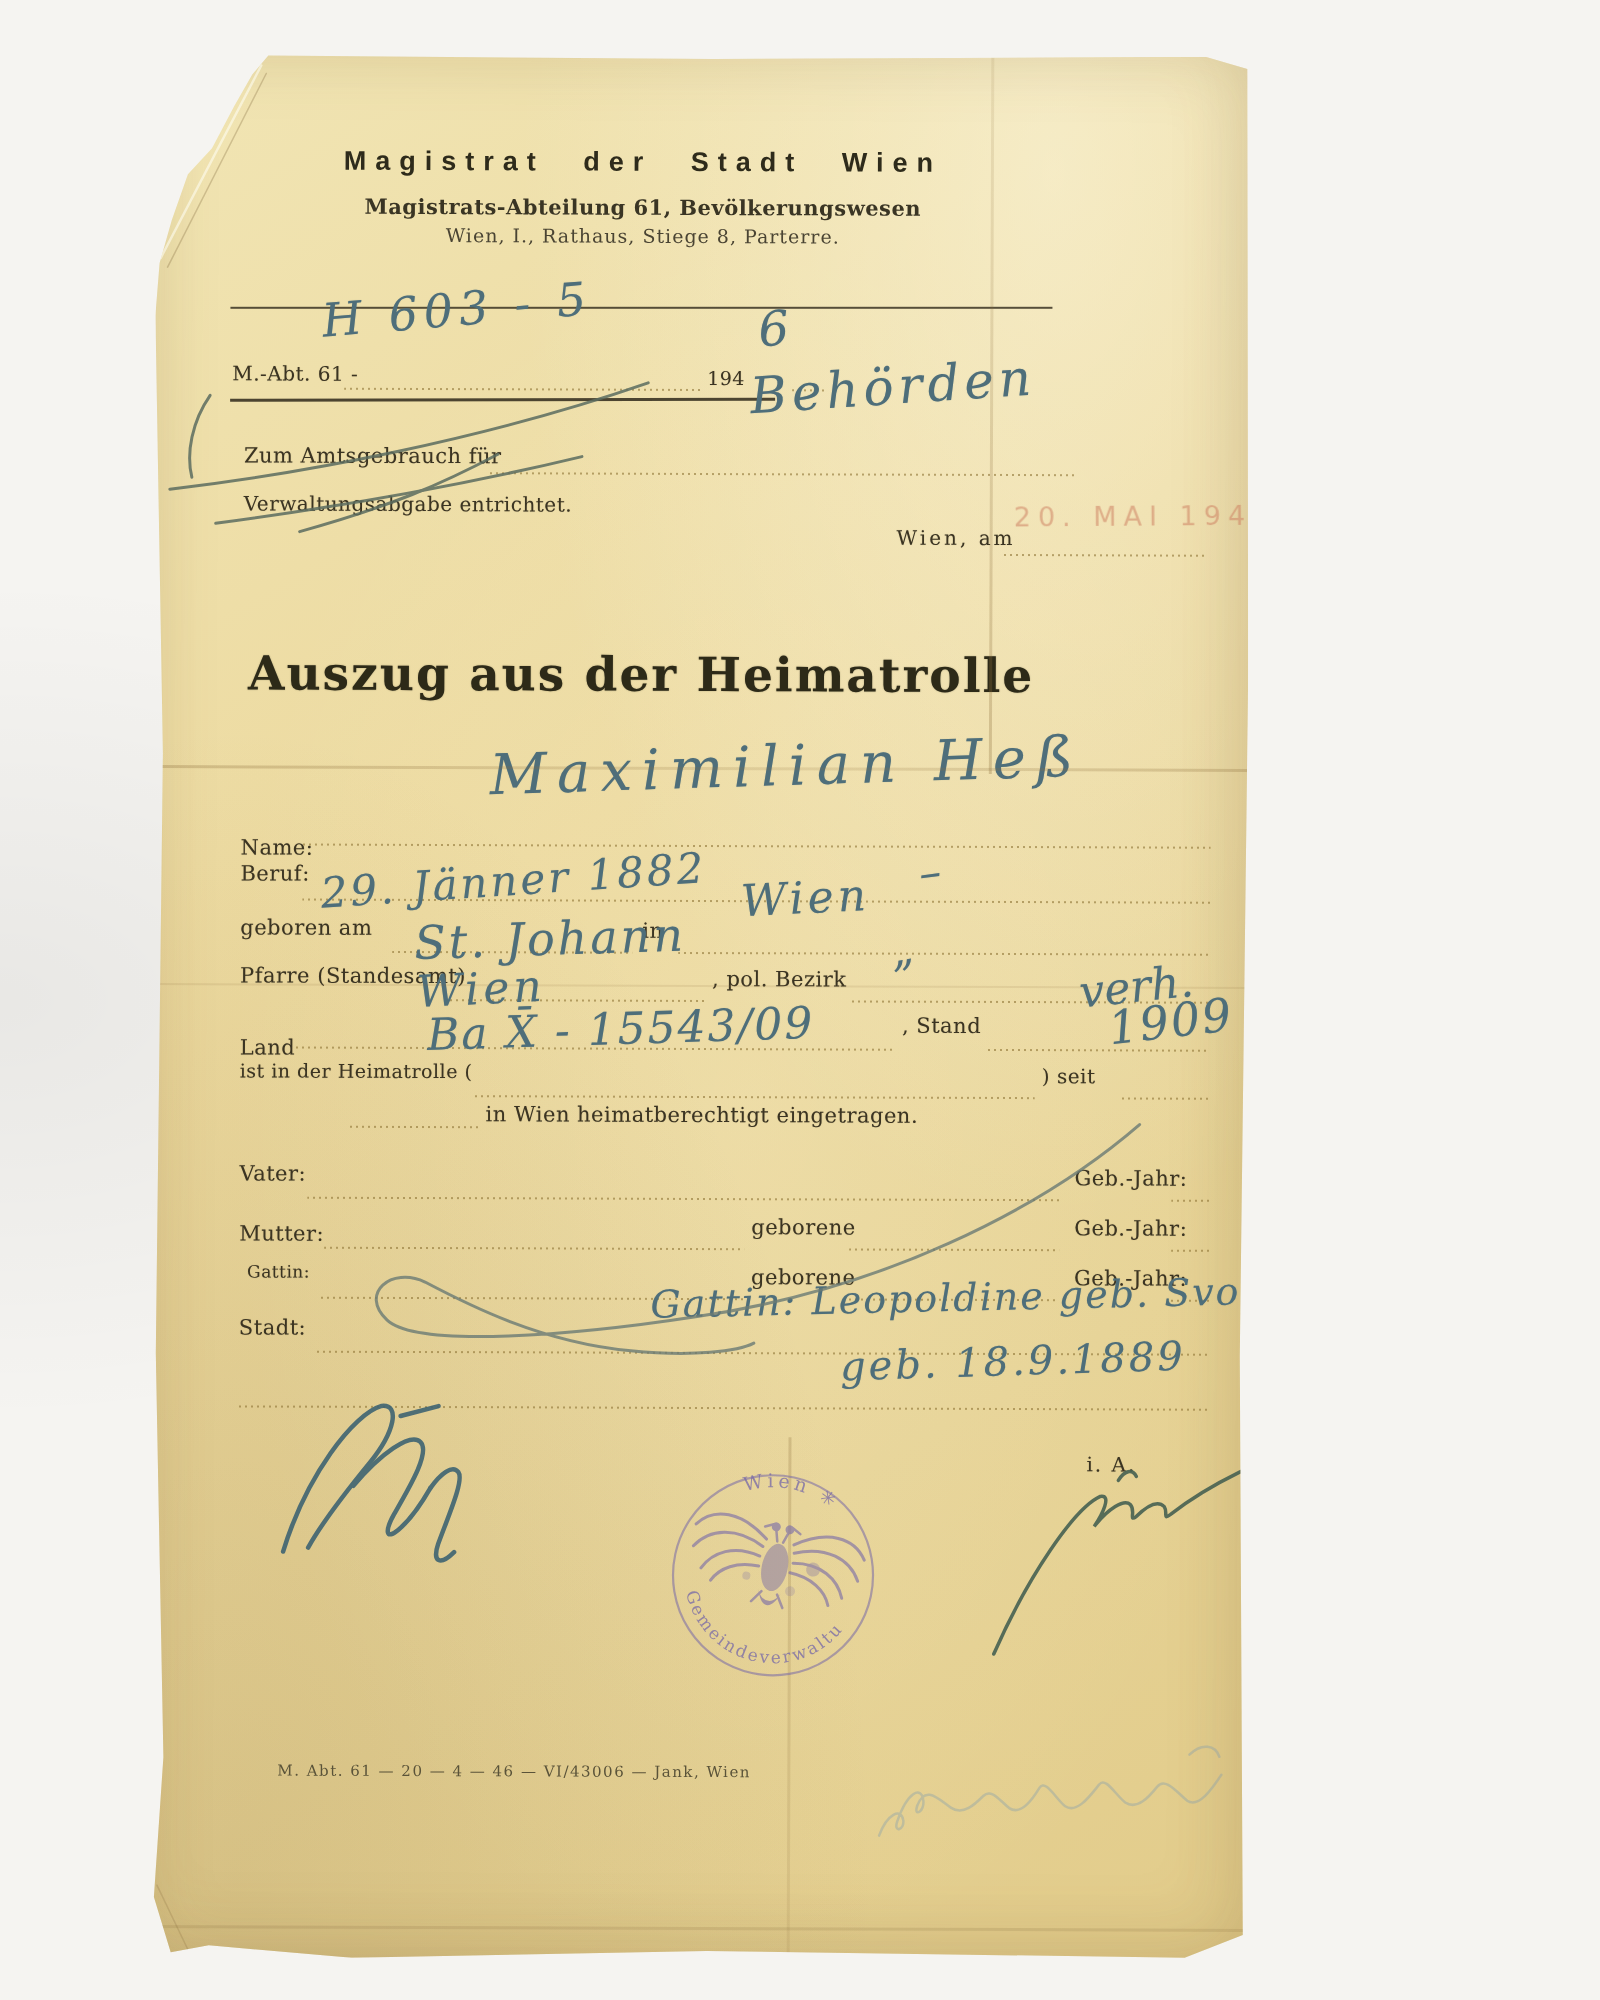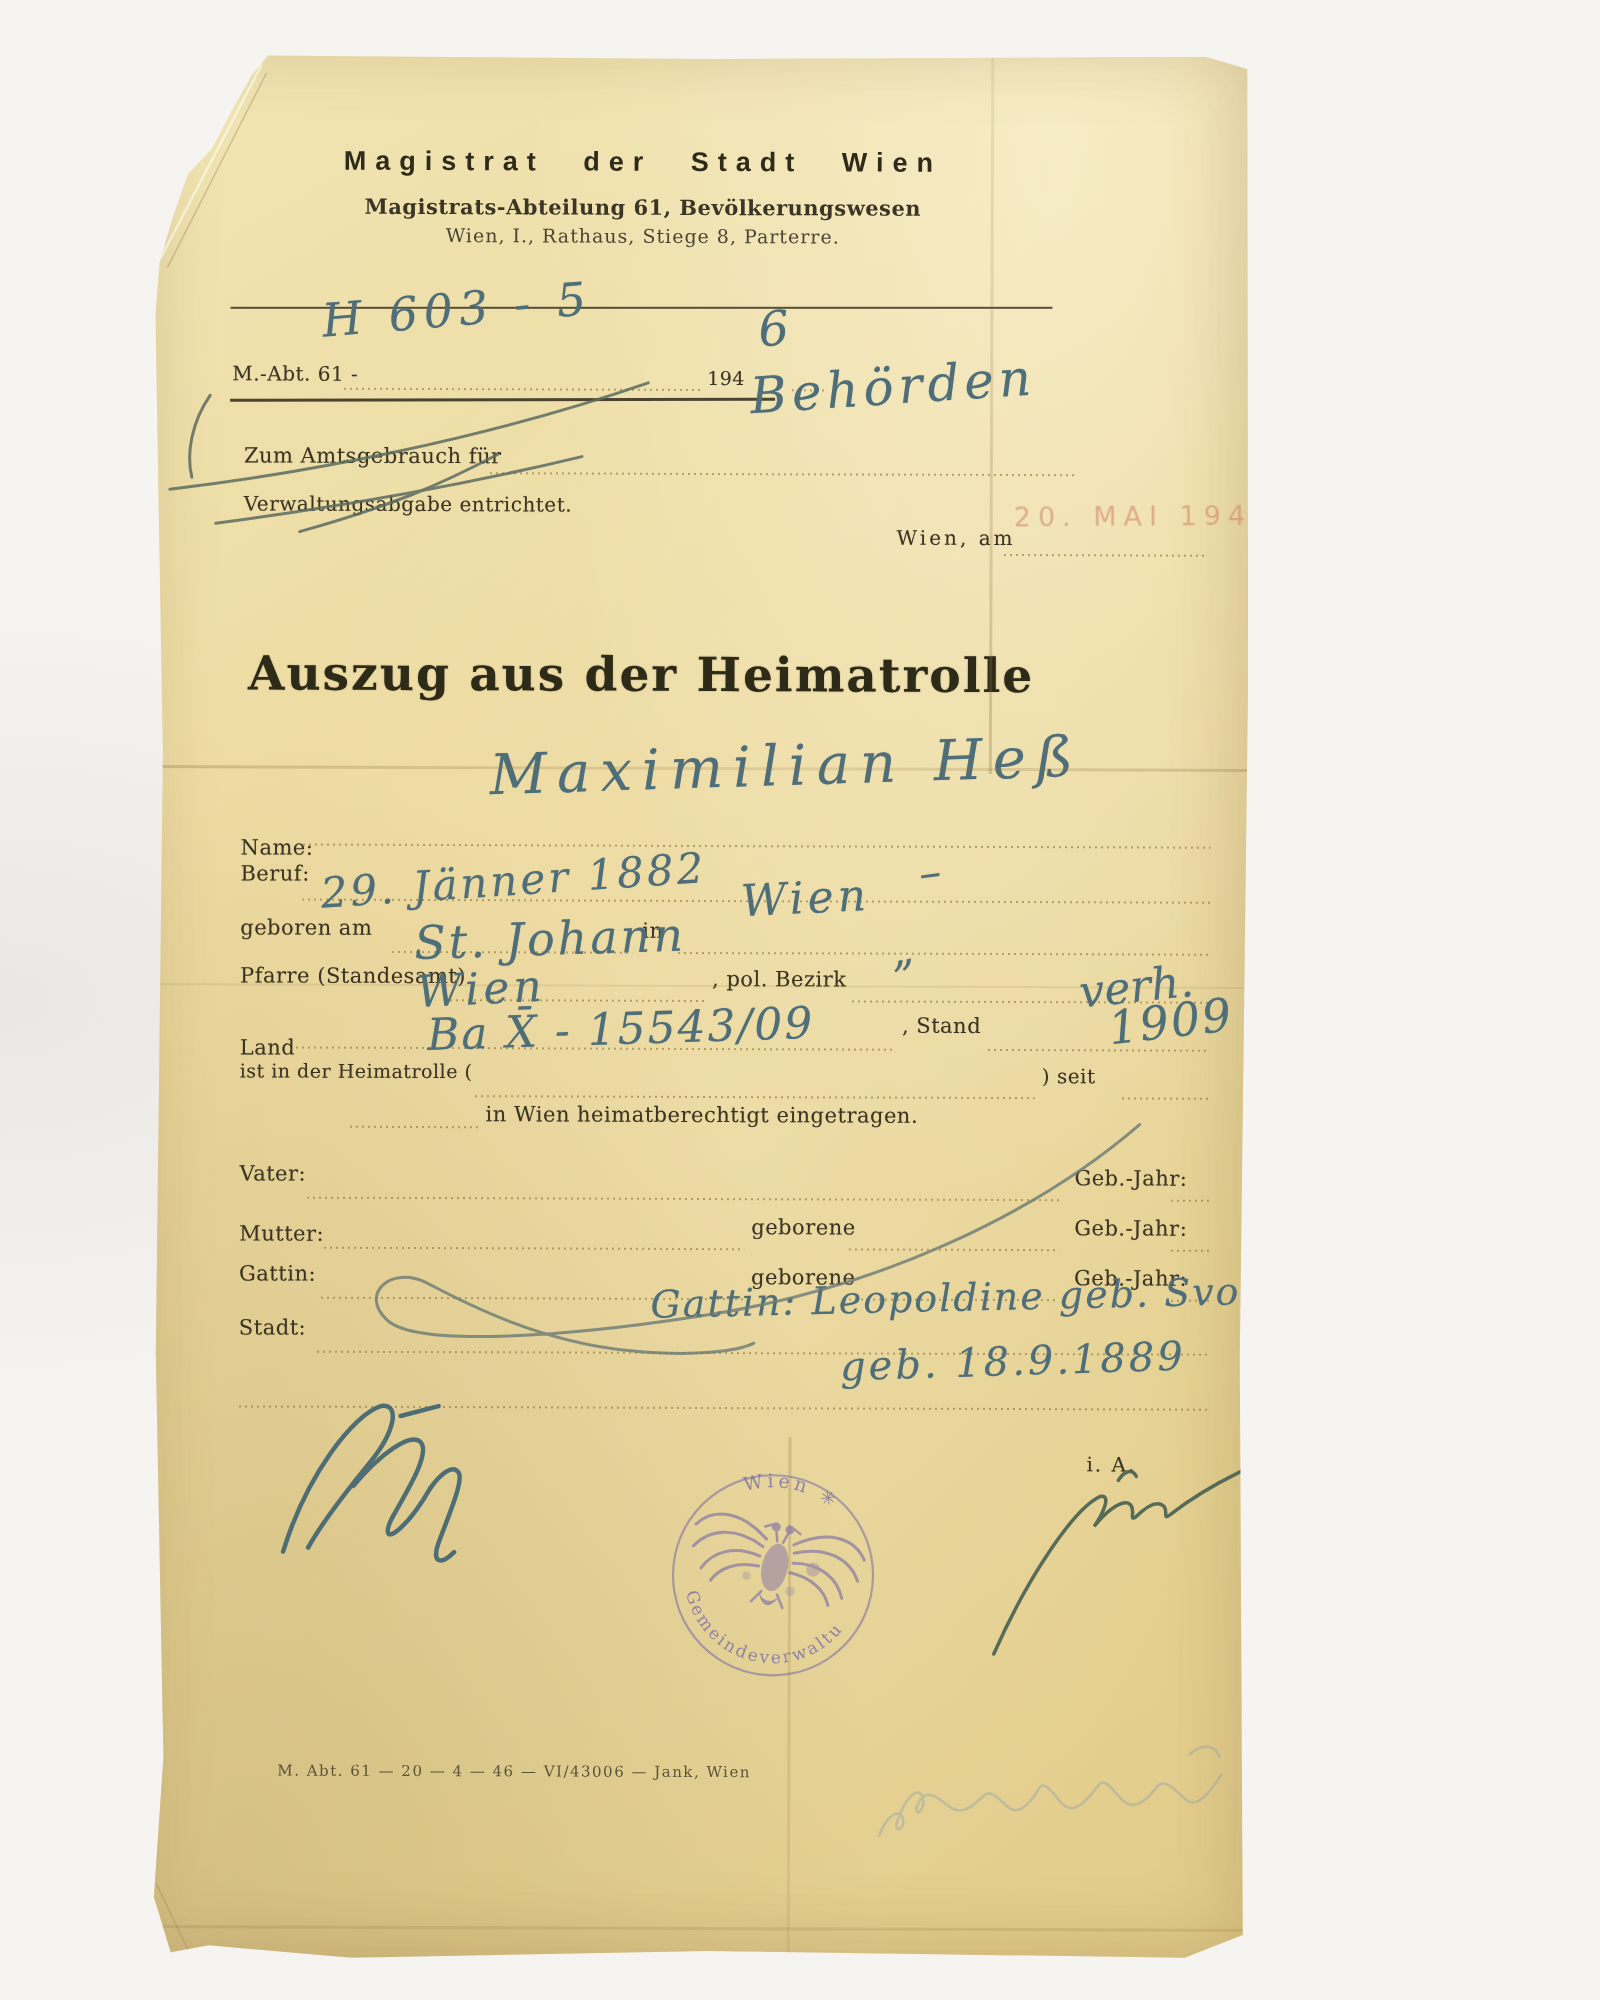--- a/index.html
+++ b/index.html
@@ -108,21 +108,21 @@
     <div class="lbl" style="left:925px;top:1110px;font-size:21px;">Geb.-Jahr:</div>
     <div class="dots" style="left:1022px;top:1143px;width:38px;"></div>
 
     <div class="lbl" style="left:90px;top:1158px;font-size:21px;margin-top:10px;">Mutter:</div>
     <div class="dots" style="left:175px;top:1193px;width:420px;"></div>
     <div class="lbl" style="left:602px;top:1160px;font-size:21px;">geborene</div>
     <div class="dots" style="left:700px;top:1193px;width:210px;"></div>
     <div class="lbl" style="left:925px;top:1160px;font-size:21px;">Geb.-Jahr:</div>
     <div class="dots" style="left:1022px;top:1193px;width:38px;"></div>
 
-    <div class="lbl" style="left:90px;top:1208px;font-size:21px;">Gattin:</div>
+    <div class="lbl" style="left:98px;top:1208px;font-size:17px;">Gattin:</div>
     <div class="dots" style="left:172px;top:1243px;width:423px;"></div>
     <div class="lbl" style="left:602px;top:1210px;font-size:21px;">geborene</div>
     <div class="dots" style="left:700px;top:1243px;width:210px;"></div>
     <div class="lbl" style="left:925px;top:1210px;font-size:21px;">Geb.-Jahr:</div>
     <div class="dots" style="left:1022px;top:1243px;width:38px;"></div>
 
     <div class="lbl" style="left:90px;top:1262px;font-size:21px;">Stadt:</div>
     <div class="dots" style="left:168px;top:1297px;width:892px;"></div>
     <div class="dots" style="left:90px;top:1352px;width:970px;"></div>
     <div class="hw" style="left:502px;top:1228px;font-size:38px;letter-spacing:2px;transform:rotate(-1.5deg);">Gattin: Leopoldine geb. Svoboda</div>

